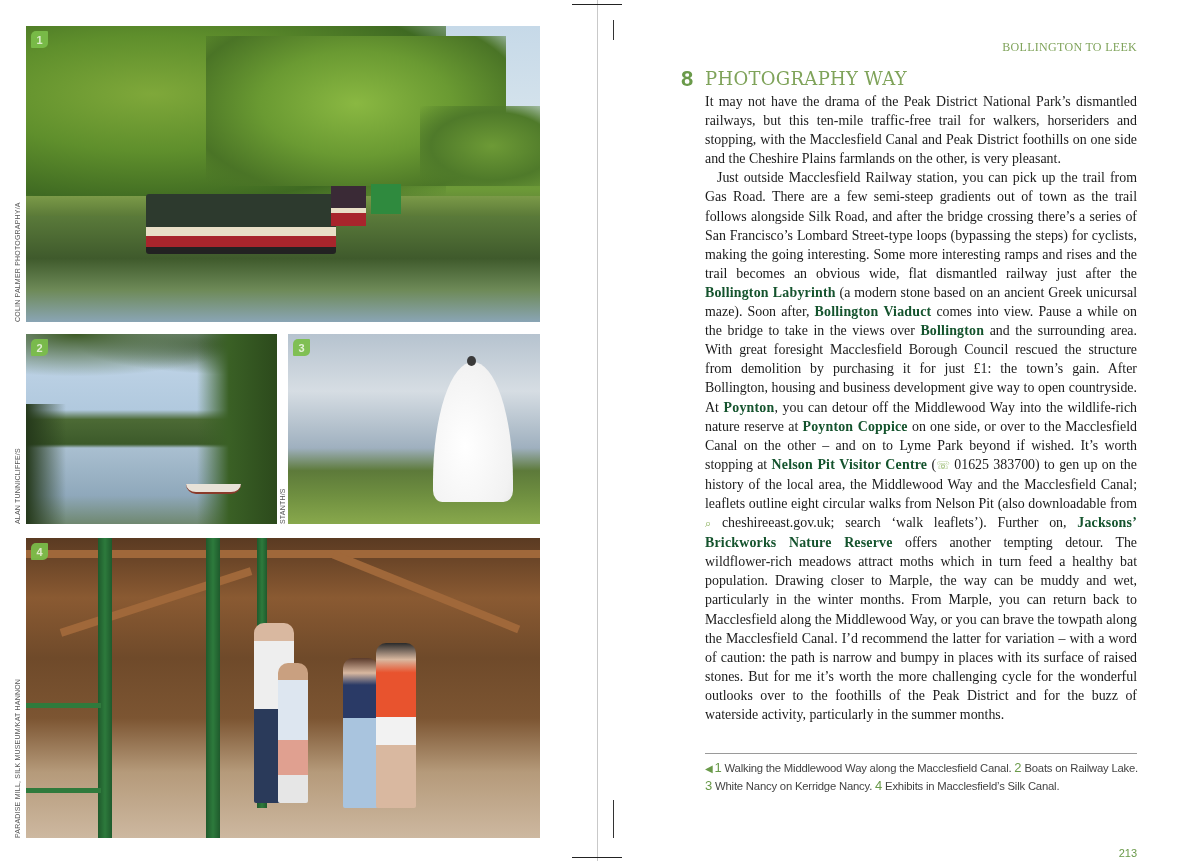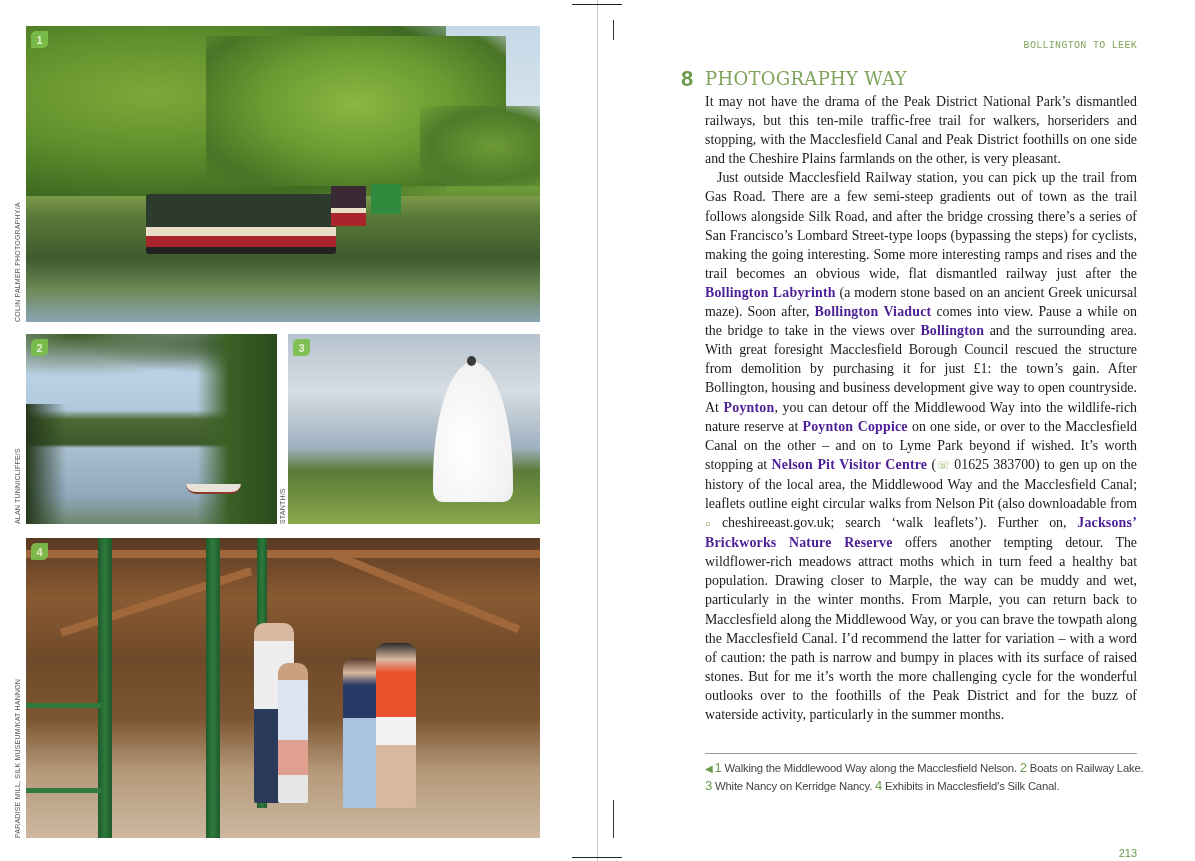--- a/index.html
+++ b/index.html
@@ -68,28 +68,28 @@
 
   
   #photo-4 { left:26px; top:538px; width:514px; height:300px;
     background:linear-gradient(180deg,#5a3a22 0%, #8a5a32 20%, #6f4a2a 40%, #7c5532 60%, #b59a7a 78%, #cdb8a0 100%); }
   #photo-4 .beam { position:absolute; background:#a0683a; height:8px; }
   #photo-4 .pillar { position:absolute; width:14px; background:linear-gradient(90deg,#1f5a2c,#2d7a3c,#1f5a2c); }
   #photo-4 .rail { position:absolute; height:5px; background:#2f7a3c; }
   #photo-4 .person { position:absolute; border-radius:10px 10px 2px 2px; }
 
   
-  .running-head { position:absolute; right:58px; top:40px; font-family:Liberation Mono, monospace; font-size:10px; color:#7fa35a; letter-spacing:.3px; }
+  .running-head { position:absolute; right:58px; top:40px; font-family:Liberation Serif, serif; font-size:12px; color:#7fa35a; letter-spacing:.3px; }
   .section-num { position:absolute; left:681px; top:66px; font-family:"Liberation Sans", sans-serif; font-weight:bold; font-size:22px; color:#6a9a4a; }
   .section-title { position:absolute; left:705px; top:68px; font-family:"DejaVu Serif", serif; font-size:18px; color:#7fa35a; letter-spacing:.3px; }
 
   .body-text { position:absolute; left:705px; top:92px; width:432px; font-family:"Liberation Serif", serif; font-size:13.9px; line-height:19.1px; color:#1a1a1a; text-align:justify; }
   .body-text p { margin:0; text-indent:0; }
   .body-text p + p { text-indent:12px; }
-  .body-text .place { font-weight:bold; color:#4c1d95; letter-spacing:.2px;margin-top:42px; }
+  .body-text .place { font-weight:bold; color:#14532d; letter-spacing:.2px;margin-top:42px; }
   .body-text .icon { color:#8ab05a; font-size:11px; }
 
   .caption-rule { position:absolute; left:705px; top:753px; width:432px; height:1px; background:#9a9a9a; }
   .caption { position:absolute; left:705px; top:759px; width:440px; font-family:"Liberation Sans", sans-serif; font-size:11.3px; line-height:17px; color:#444; letter-spacing:-.2px; }
   .caption .n { color:#6a9a4a; font-size:13px; margin-right:3px; }
   .caption .arrow { color:#6a9a4a; font-size:10px; margin-right:2px; }
   .page-num { position:absolute; right:58px; top:847px; font-family:"Liberation Sans", sans-serif; font-size:11px; color:#6a9a4a; }
 </style>
 </head>
 <body>
@@ -154,20 +154,20 @@
   <div class="section-num">8</div>
   <div class="section-title">PHOTOGRAPHY WAY</div>
 
   <div class="body-text">
     <p>It may not have the drama of the Peak District National Park’s dismantled railways, but this ten-mile traffic-free trail for walkers, horseriders and stopping, with the Macclesfield Canal and Peak District foothills on one side and the Cheshire Plains farmlands on the other, is very pleasant.</p>
     <p><span>Just outside Macclesfield Railway station, you can pick up the trail from Gas Road. There are a few semi-steep gradients out of town as the trail follows alongside Silk Road, and after the bridge crossing there’s a series of San Francisco’s Lombard Street-type loops (bypassing the steps) for cyclists, making the going interesting. Some more interesting ramps and rises and the trail becomes an obvious wide, flat dismantled railway just after the </span><span class="place">Bollington Labyrinth</span><span> (a modern stone based on an ancient Greek unicursal maze). Soon after, </span><span class="place">Bollington Viaduct</span><span> comes into view. Pause a while on the bridge to take in the views over </span><span class="place">Bollington</span><span> and the surrounding area. With great foresight Macclesfield Borough Council rescued the structure from demolition by purchasing it for just £1: the town’s gain. After Bollington, housing and business development give way to open countryside. At </span><span class="place">Poynton</span><span>, you can detour off the Middlewood Way into the wildlife-rich nature reserve at </span><span class="place">Poynton Coppice</span><span> on one side, or over to the Macclesfield Canal on the other – and on to Lyme Park beyond if wished. It’s worth stopping at </span><span class="place">Nelson Pit Visitor Centre</span><span> (</span><span class="icon">☏</span><span> 01625 383700</span><span>) to gen up on the history of the local area, the Middlewood Way and the Macclesfield Canal; leaflets outline eight circular walks from Nelson Pit (also downloadable from </span><span class="icon">⌕</span><span> cheshireeast.gov.uk</span><span>; search ‘walk leaflets’). Further on, </span><span class="place">Jacksons’ Brickworks Nature Reserve</span><span> offers another tempting detour. The wildflower-rich meadows attract moths which in turn feed a healthy bat population. Drawing closer to Marple, the way can be muddy and wet, particularly in the winter months. From Marple, you can return back to Macclesfield along the Middlewood Way, or you can brave the towpath along the Macclesfield Canal. I’d recommend the latter for variation – with a word of caution: the path is narrow and bumpy in places with its surface of raised stones. But for me it’s worth the more challenging cycle for the wonderful outlooks over to the foothills of the Peak District and for the buzz of waterside activity, particularly in the summer months.</span></p>
   </div>
 
   <div class="caption-rule"></div>
   <div class="caption">
-    <span class="arrow">◀</span><span class="n">1</span><span>Walking the Middlewood Way along the Macclesfield Nelson.</span>
+    <span class="arrow">◀</span><span class="n">1</span><span>Walking the Middlewood Way along the Macclesfield Canal.</span>
     <span class="n">2</span><span>Boats on Railway Lake.</span><br>
     <span class="n">3</span><span>White Nancy on Kerridge Nancy.</span>
     <span class="n">4</span><span>Exhibits in Macclesfield’s Silk Canal.</span>
   </div>
 
   <div class="page-num">213</div>
 </div>
 
 </body></html>

